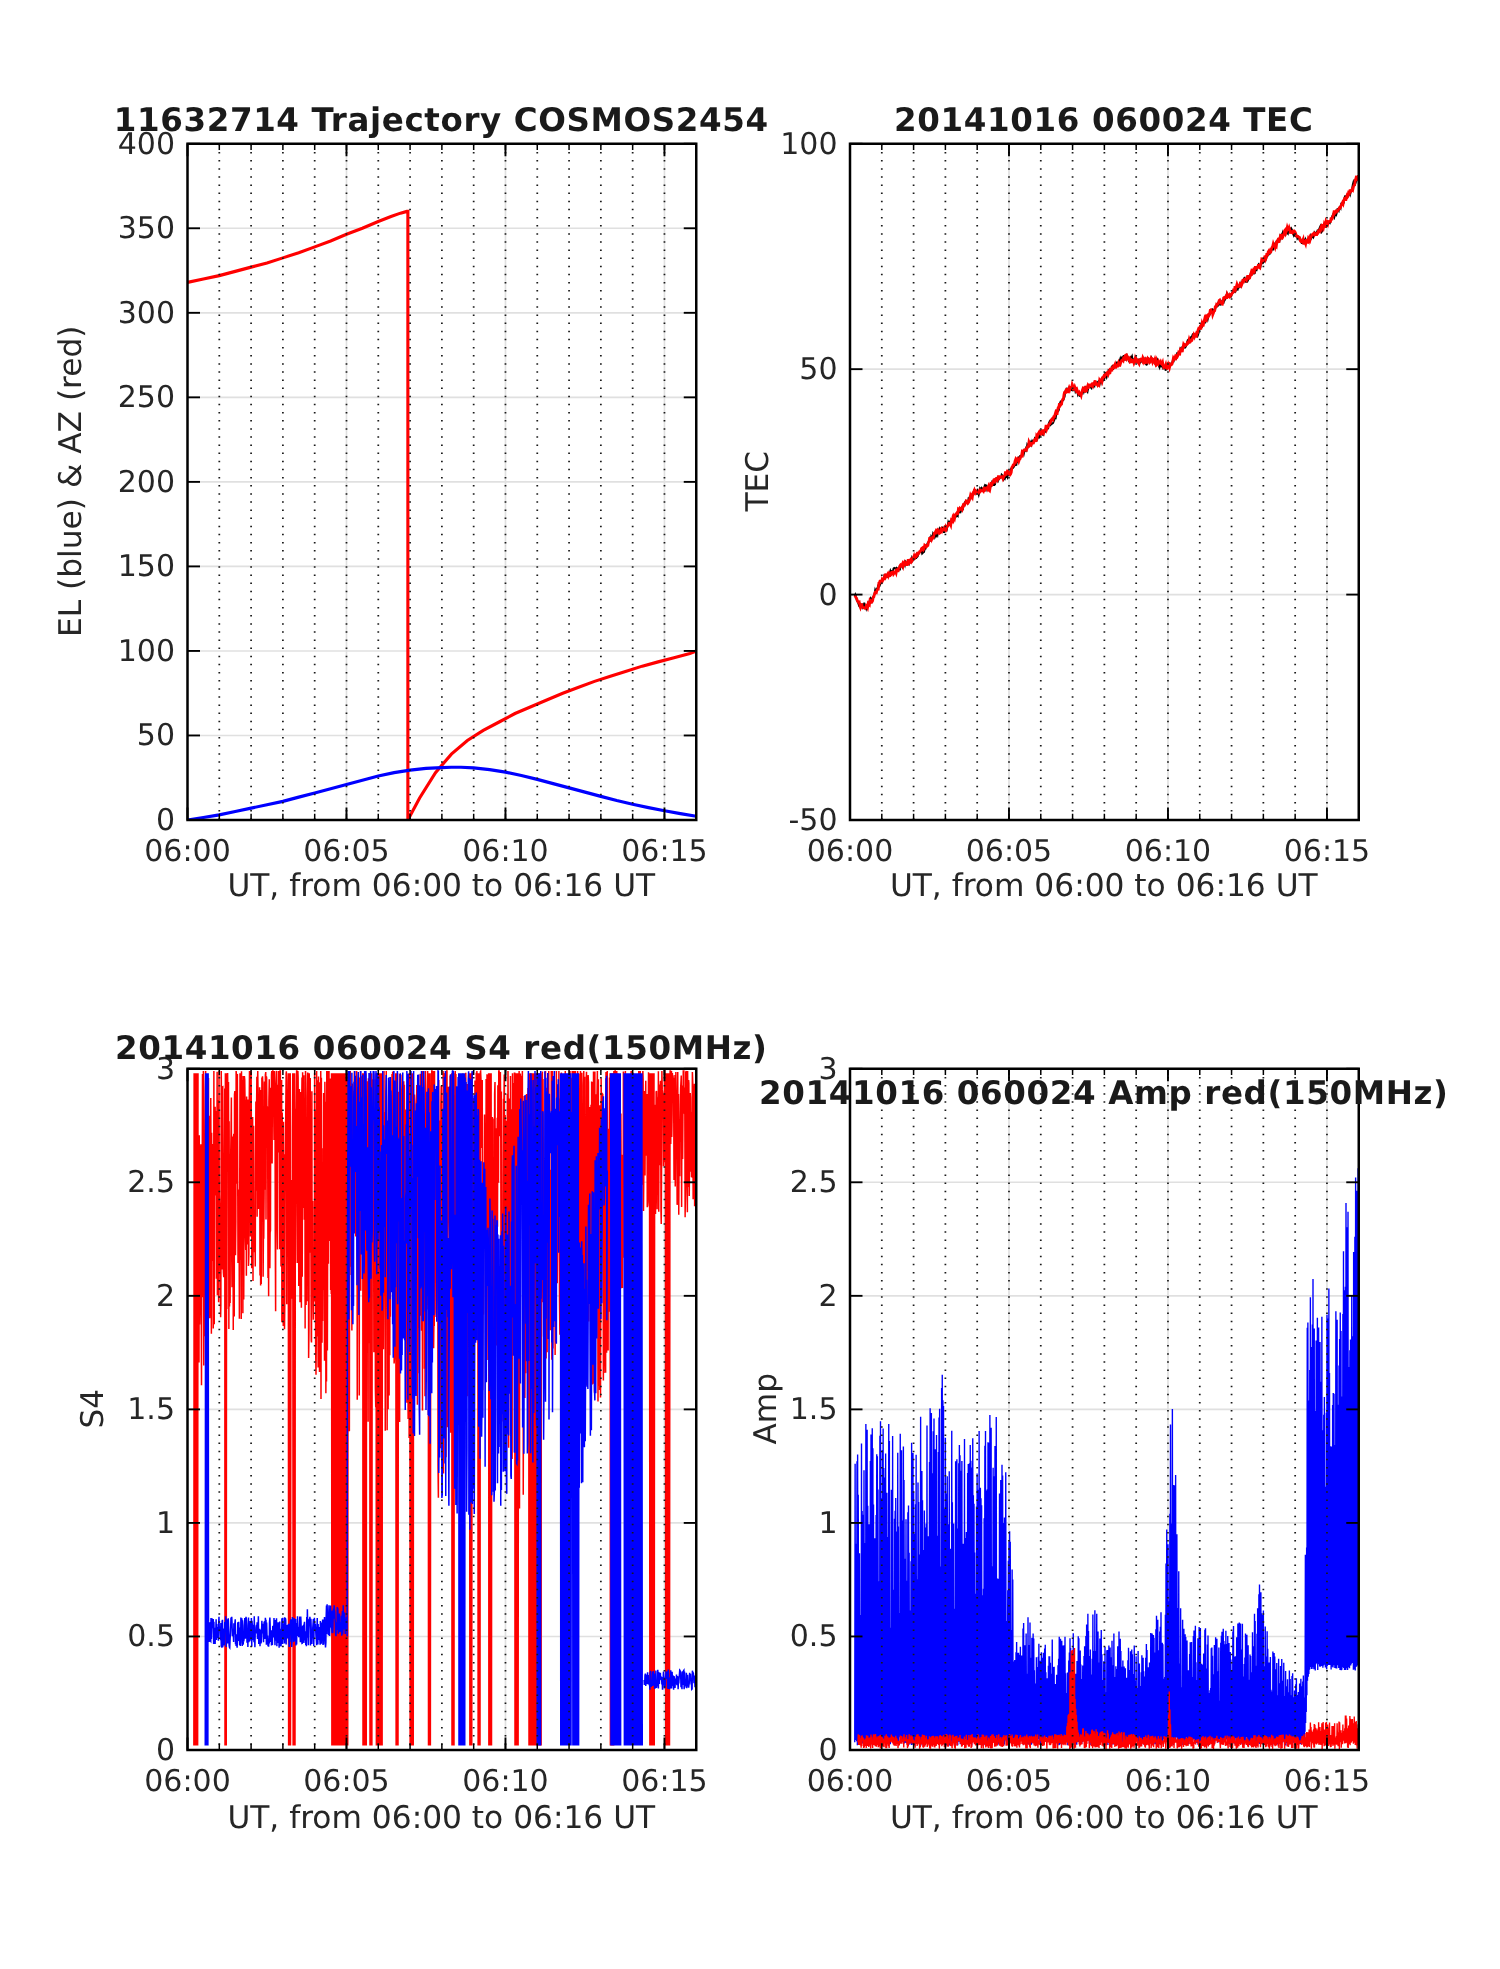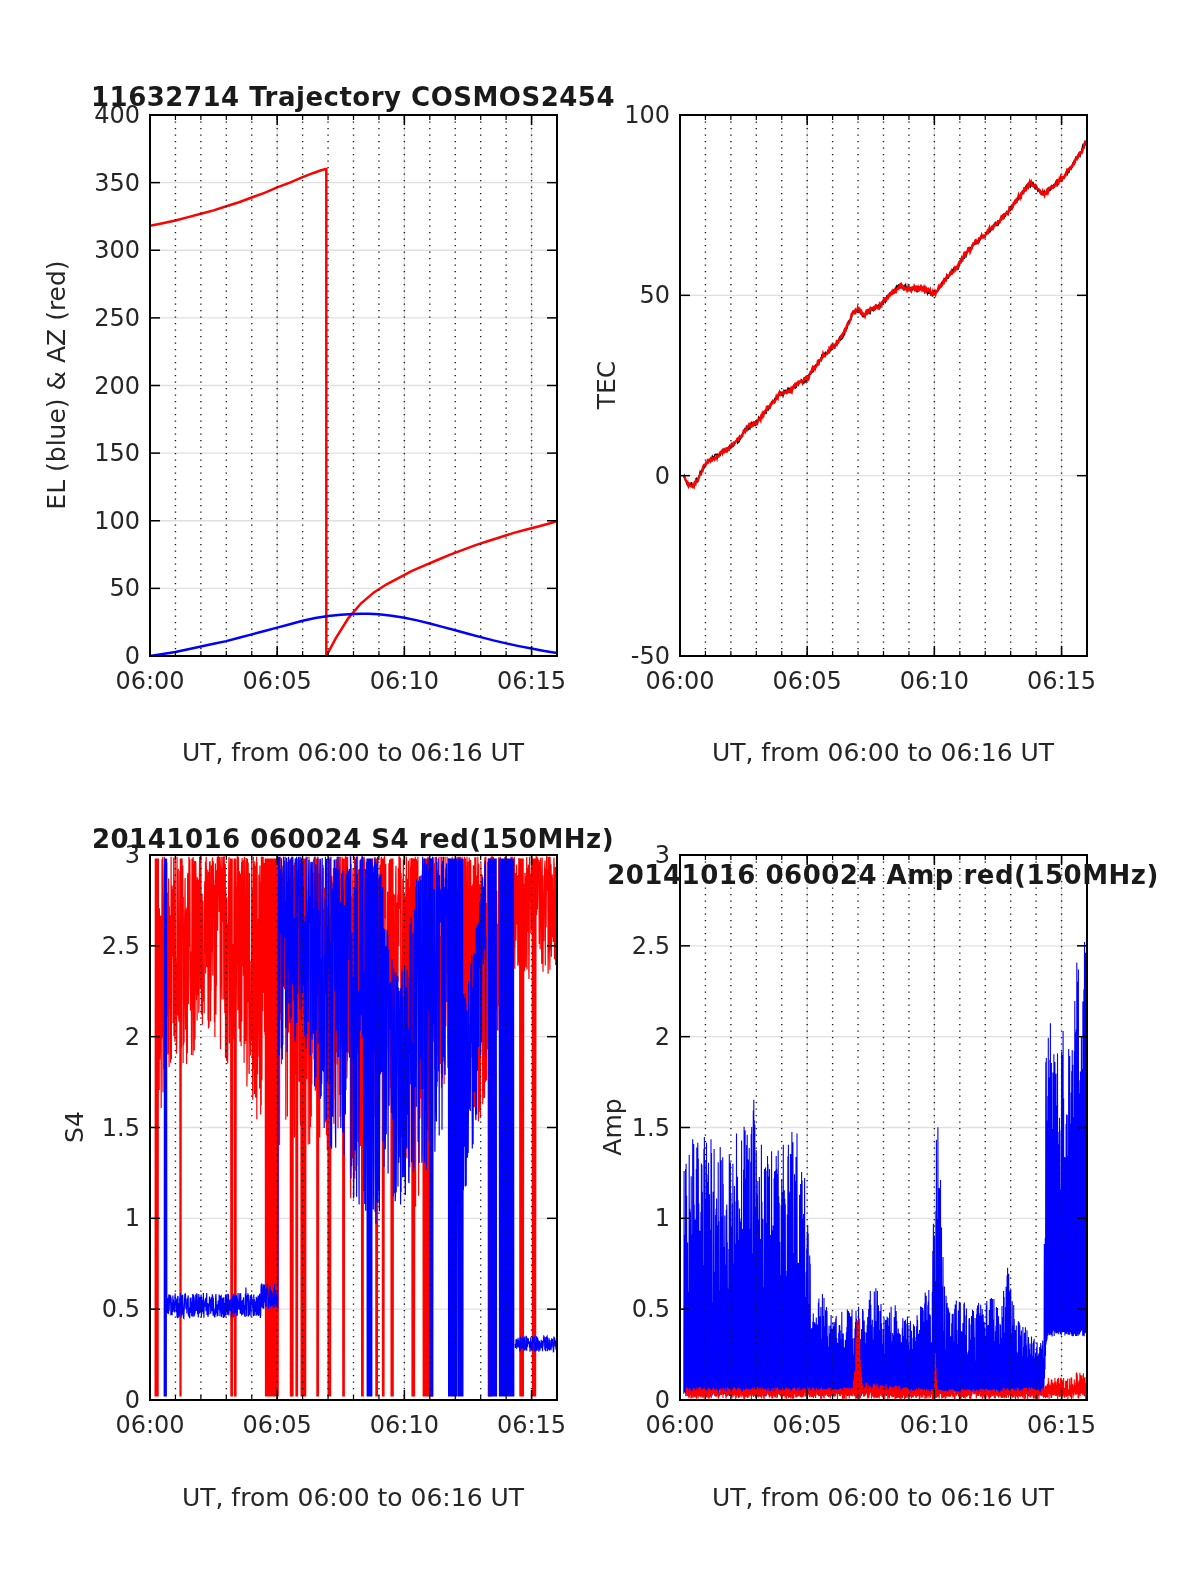--- a/index.html
+++ b/index.html
@@ -1,21 +1,21 @@
 <!DOCTYPE html>
 <html><head>
 <meta charset="utf-8">
 <style>
   html,body{margin:0;padding:0;background:#ffffff;}
   #figure{position:relative;width:1200px;height:1575px;background:#ffffff;overflow:hidden;
           font-family:"DejaVu Sans",sans-serif;}
   #plots{position:absolute;left:0;top:0;}
   .plot-title{position:absolute;transform:translateX(-50%);font-size:26px;font-weight:bold;
               color:#1a1a1a;white-space:nowrap;letter-spacing:0.5px;}
-  .axis-xlabel{position:absolute;transform:translateX(-50%);font-size:25px;color:#262626;white-space:nowrap;margin-top:44px;}
+  .axis-xlabel{position:absolute;transform:translateX(-50%);font-size:25px;color:#262626;white-space:nowrap;}
   .axis-ylabel{position:absolute;transform:translate(-50%,-50%) rotate(-90deg);font-size:25px;
                color:#262626;white-space:nowrap;}
 </style>
 </head>
 <body>
 
 <div id="figure">
   <svg id="plots" width="1200" height="1575" viewBox="0 0 1200 1575" xmlns="http://www.w3.org/2000/svg">
       <g>
         <clipPath id="clip0">
@@ -425,20 +425,21 @@
           <text x="670" y="1226.3333333333333" text-anchor="end">1</text>
           <text x="670" y="1135.5" text-anchor="end">1.5</text>
           <text x="670" y="1044.6666666666667" text-anchor="end">2</text>
           <text x="670" y="953.8333333333334" text-anchor="end">2.5</text>
           <text x="670" y="863" text-anchor="end">3</text>
         </g>
       </g>
     </svg>
 
   <div class="plot-title" style="left:353px;top:82px">11632714 Trajectory COSMOS2454</div>
+  <div class="plot-title" style="left:883px;top:82px">20141016 060024 TEC</div>
   <div class="plot-title" style="left:353px;top:824px">20141016 060024 S4 red(150MHz)</div>
   <div class="plot-title" style="left:883px;top:860px">20141016 060024 Amp red(150MHz)</div>
 
   <div class="axis-ylabel" style="left:56px;top:385px">EL (blue) &amp; AZ (red)</div>
   <div class="axis-ylabel" style="left:606px;top:385px">TEC</div>
   <div class="axis-ylabel" style="left:74px;top:1127px">S4</div>
   <div class="axis-ylabel" style="left:612px;top:1127px">Amp</div>
 
   <div class="axis-xlabel" style="left:353px;top:694px">UT, from 06:00 to 06:16 UT</div>
   <div class="axis-xlabel" style="left:883px;top:694px">UT, from 06:00 to 06:16 UT</div>

